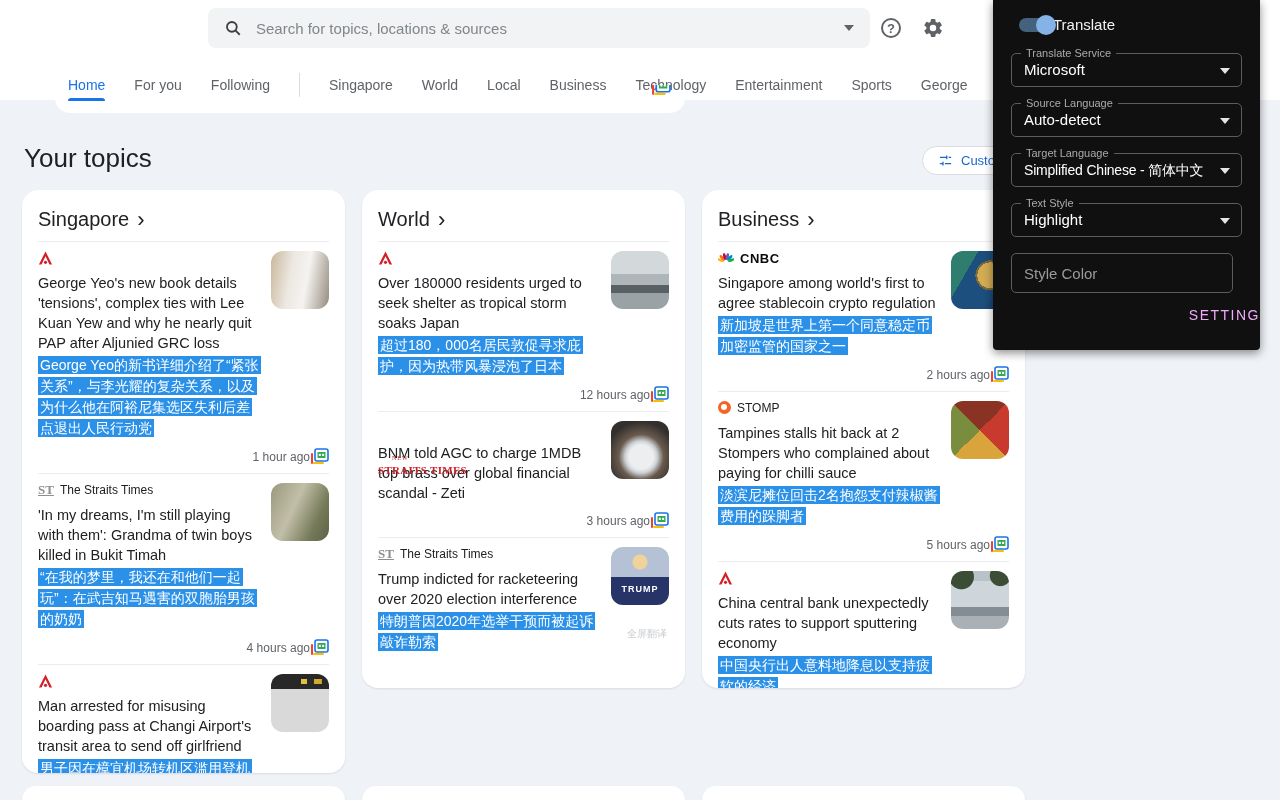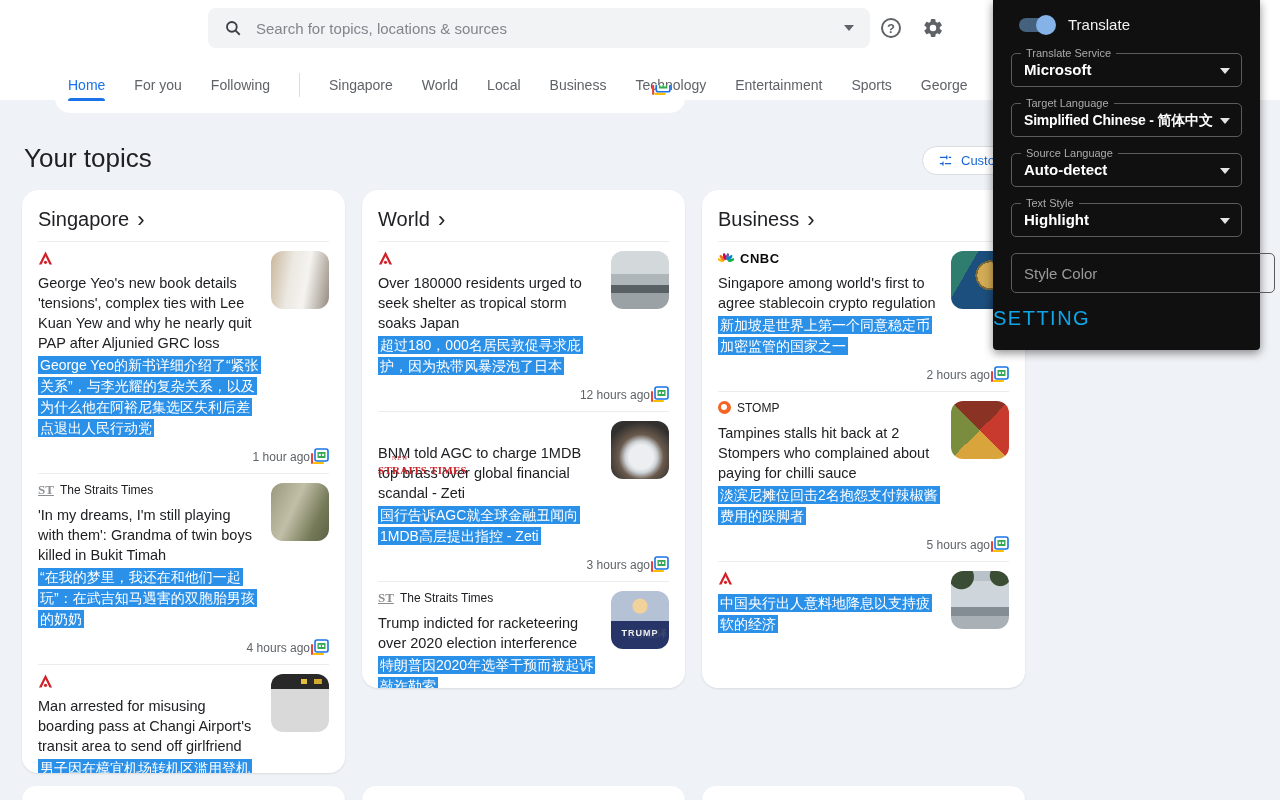--- a/index.html
+++ b/index.html
@@ -70,32 +70,32 @@
   .t8{background:conic-gradient(from 45deg,#c93a2e 0 25%,#d9a43c 25% 50%,#7a8c3e 50% 75%,#8a3325 75%);}
   .t9{background:radial-gradient(circle at 18% 10%,#3c4d35 0 12px,rgba(0,0,0,0) 13px),radial-gradient(circle at 85% 8%,#3c4d35 0 10px,rgba(0,0,0,0) 11px),linear-gradient(#b9c2c9 0 18%,#cfd6db 18% 62%,#848d93 62% 78%,#a9b1b6 78%);}
 
   .bottom-card { position:absolute; top:786px; height:14px; width:323px; background:#fff; border-radius:16px 16px 0 0; box-shadow:0 1px 2px rgba(60,64,67,.12); z-index:3; }
   .bc1{left:22px;} .bc2{left:362px;} .bc3{left:702px;}
 
   .watermark { position:absolute; left:627px; top:627px; font-size:10px; color:rgba(110,120,135,.38); z-index:4; white-space:nowrap; }
 
   
   .tpanel { position:absolute; left:993px; top:0; width:267px; height:350px; background:#101010; z-index:10; border-radius:0 0 4px 4px; box-shadow:0 3px 10px rgba(0,0,0,.45); padding-top:16px; }
-  .trow { display:flex; align-items:center; gap:15px; padding:0 26px; margin-bottom:20px; }
+  .trow { display:flex; align-items:center; padding:0 26px; margin-bottom:20px; }
   .switch { position:relative; width:34px; height:14px; background:#44617e; border-radius:7px; cursor:pointer; flex-shrink:0; }
   .switch .knob { position:absolute; right:-3px; top:-3px; width:20px; height:20px; border-radius:50%; background:#85b3e8; }
   .tlabel { color:#f2f2f2; font-size:15px; font-weight:500; }
   .field { position:relative; border:1px solid #5c5c5c; border-radius:5px; margin:0 18px 16px; height:34px; cursor:pointer; }
   .field label { position:absolute; top:-7px; left:9px; background:#101010; padding:0 5px; font-size:11px; color:#ababab; cursor:pointer; }
-  .field .value { line-height:32px; padding:0 12px; color:#fff; font-size:15px; font-weight:700; white-space:nowrap; overflow:hidden; }
+  .field .value { line-height:32px; padding:0 12px; color:#fff; font-size:15px; font-weight:400; white-space:nowrap; overflow:hidden; }
   .field.small .value { font-size:14px; letter-spacing:-0.2px; }
   .f-caret { position:absolute; right:11px; top:14px; width:0; height:0; border-left:5px solid transparent; border-right:5px solid transparent; border-top:6px solid #e6e6e6; }
-  .stylecolor { display:block; width:264px; margin:0 18px 14px; height:40px; background:transparent; border:1px solid #5c5c5c; border-radius:5px; padding:0 12px; font-size:15px; color:#fff; font-family:"Liberation Sans", sans-serif; }
+  .stylecolor { display:block; width:222px; margin:0 18px 14px; height:40px; background:transparent; border:1px solid #5c5c5c; border-radius:5px; padding:0 12px; font-size:15px; color:#fff; font-family:"Liberation Sans", sans-serif; }
   .stylecolor::placeholder { color:#9a9a9a; }
-  .setting { text-align:left; color:#0ea5e9; font-size:20px; font-weight:500; letter-spacing:1.5px; cursor:pointer; }
+  .setting { text-align:right; color:#f0abfc; font-size:14px; font-weight:500; letter-spacing:1.5px; cursor:pointer; }
 </style>
 </head>
 <body>
 
 <div class="viewport">
 
   <div class="header">
     <div class="searchbar">
       <svg width="18" height="18" viewBox="0 0 24 24" fill="none" stroke="#3c4043" stroke-width="2.4">
           <circle cx="10.5" cy="10.5" r="6.5"></circle>
@@ -271,21 +271,20 @@
 
     <article class="story">
       <div class="story-row">
         <div class="story-main">
           <div class="src">
             <span class="nst">
               <i class="nst-new">NEW</i><b class="nst-word">STRAITS TIMES</b>
             </span>
           </div>
           <h3 class="title">BNM told AGC to charge 1MDB top brass over global financial scandal - Zeti</h3>
-          <p class="trans"><span class="hl">国行告诉AGC就全球金融丑闻向1MDB高层提出指控 - Zeti</span></p>
         </div>
         <div class="thumb t5"></div>
       </div>
       <div class="meta">
         <span class="time">3 hours ago</span>
         <span class="fc">
             <svg width="19" height="17" viewBox="0 0 19 17">
               <rect x="1" y="5" width="2" height="11" rx="1" fill="#ea4335"></rect>
               <rect x="3" y="14" width="11" height="2" rx="1" fill="#fbbc04"></rect>
               <rect x="5" y="1" width="13" height="12" rx="2" fill="#fff" stroke="#1a73e8" stroke-width="1.6"></rect>
@@ -388,20 +387,21 @@
 
     <article class="story">
       <div class="story-row">
         <div class="story-main">
           <div class="src">
             <svg width="15" height="14" viewBox="0 0 16 14">
                 <path d="M8 0 L15 14 H12.2 L8 5.2 L3.8 14 H1 Z" fill="#d32027"></path>
                 <circle cx="8" cy="11.6" r="1.7" fill="#d32027"></circle>
               </svg>
           </div>
+          <h3 class="title">China central bank unexpectedly cuts rates to support sputtering economy</h3>
           <p class="trans"><span class="hl">中国央行出人意料地降息以支持疲软的经济</span></p>
         </div>
         <div class="thumb t9"></div>
       </div>
 
     </article>
   </section>
 
   <div class="bottom-card bc1"></div>
   <div class="bottom-card bc2"></div>
@@ -414,31 +414,31 @@
       <span class="switch">
           <span class="knob"></span>
         </span>
       <span class="tlabel">Translate</span>
     </div>
     <div class="field">
       <label>Translate Service</label>
       <div class="value">Microsoft</div>
       <span class="f-caret"></span>
     </div>
+    <div class="field">
+      <label>Source Language</label>
+      <div class="value">Auto-detect</div>
+      <span class="f-caret"></span>
+    </div>
     <div class="field small">
       <label>Target Language</label>
       <div class="value">Simplified Chinese - 简体中文</div>
       <span class="f-caret"></span>
     </div>
     <div class="field">
-      <label>Source Language</label>
-      <div class="value">Auto-detect</div>
-      <span class="f-caret"></span>
-    </div>
-    <div class="field">
       <label>Text Style</label>
       <div class="value">Highlight</div>
       <span class="f-caret"></span>
     </div>
     <input class="stylecolor" type="text" placeholder="Style Color" style="">
     <div class="setting">SETTING</div>
   </aside>
 
 </div>
 

